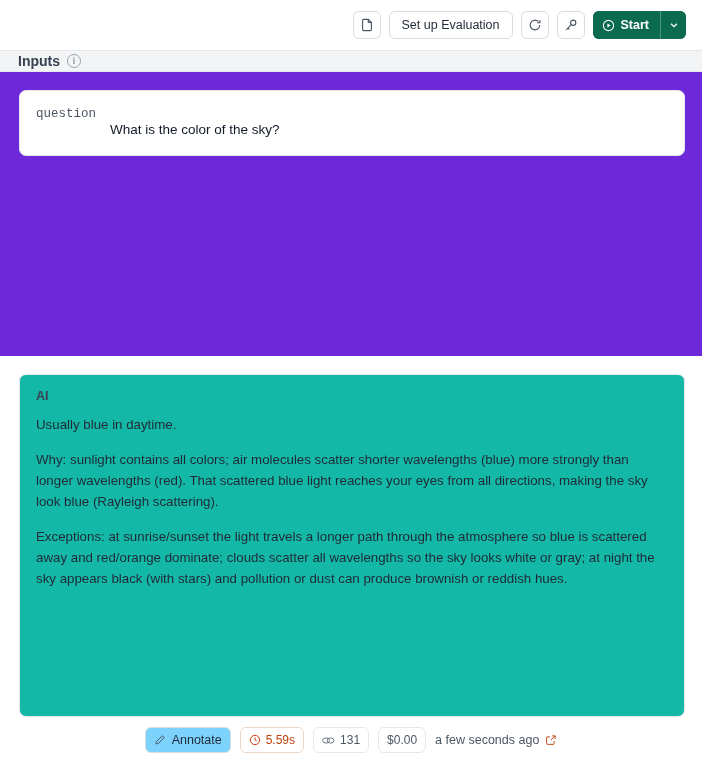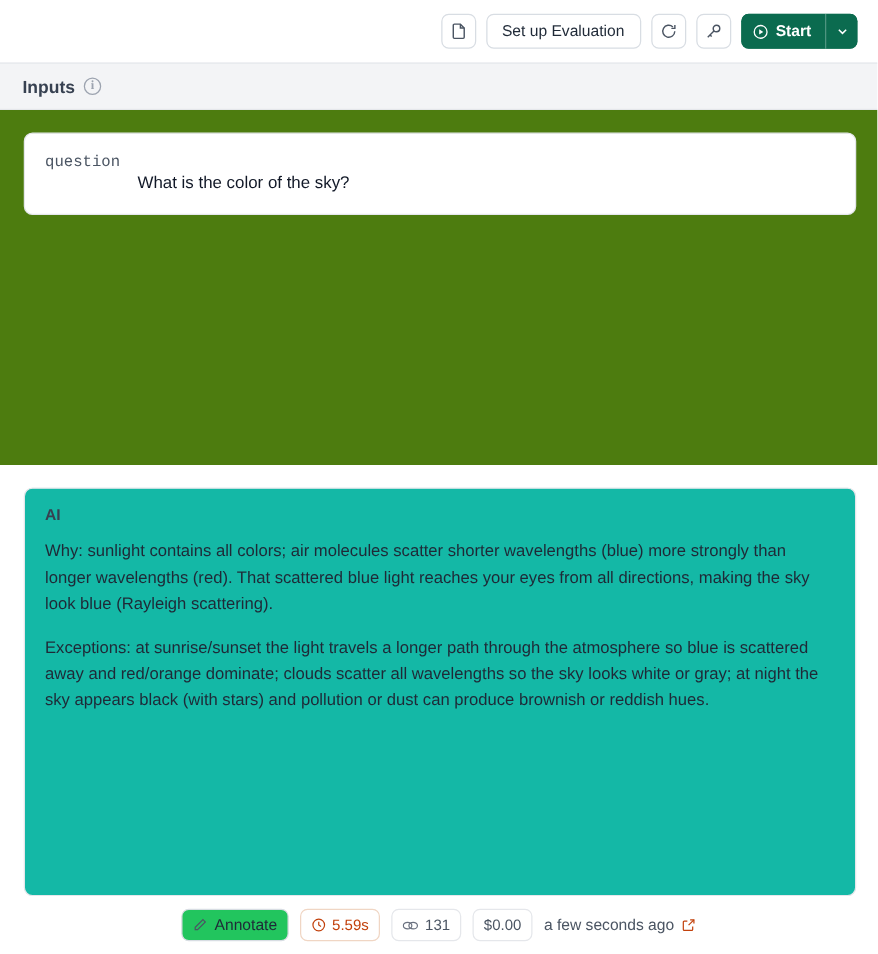--- a/index.html
+++ b/index.html
@@ -68,21 +68,21 @@
     border-left: 1px solid rgba(255,255,255,.28);
     cursor: pointer;
     background: #0b6b4f;
   }
 
   
   .section-head {
     background: #f3f4f6;
     border-top: 1px solid #e5e7eb;
     border-bottom: 1px solid #e5e7eb;
-    height: 38px;
+    height: 22px;
     display: flex;
     align-items: center;
     gap: 7px;
     padding: 0 18px;
     font-size: 14px;
     font-weight: 600;
     color: #374151;
     flex: 0 0 auto;
   }
   .info-dot {
@@ -95,21 +95,21 @@
     text-align: center;
     font-weight: 700;
     font-family: "Liberation Serif", serif;
   }
 
   
   .inputs-body {
     flex: 0 0 auto;
     padding: 18px 17px 0 19px;
     height: 284px;
-    background: #4d7c0f;
+    background: #6d28d9;
   }
   .input-card {
     border: 1px solid #e5e7eb;
     border-radius: 7px;
     background: #fff;
     padding: 15px 16px;
     display: flex;
     align-items: flex-start;
     gap: 14px;
     min-height: 52px;
@@ -174,21 +174,21 @@
     align-items: center;
     justify-content: center;
     gap: 9px;
     background: #fff;
     padding: 0 16px;
   }
   .annotate-btn {
     height: 26px;
     border: 1px solid #d8dde3;
     border-radius: 6px;
-    background: #22c55e;
+    background: #7dd3fc;
     display: flex; align-items: center; gap: 6px;
     padding: 0 8px;
     font-size: 12.5px;
     color: #1f2937;
     cursor: pointer;
   }
   .chip {
     height: 26px;
     border: 1px solid #e5e7eb;
     border-radius: 6px;
@@ -262,20 +262,21 @@
     <div class="input-card">
       <span class="field-key">question</span>
       <span class="field-val">What is the color of the sky?</span>
     </div>
   </div>
 
 
   <div class="output-body">
     <div class="output-card">
       <div class="role-label">AI</div>
+      <p class="msg-p">Usually blue in daytime.</p>
       <p class="msg-p">Why: sunlight contains all colors; air molecules scatter shorter wavelengths (blue) more strongly than longer wavelengths (red). That scattered blue light reaches your eyes from all directions, making the sky look blue (Rayleigh scattering).</p>
       <p class="msg-p">Exceptions: at sunrise/sunset the light travels a longer path through the atmosphere so blue is scattered away and red/orange dominate; clouds scatter all wavelengths so the sky looks white or gray; at night the sky appears black (with stars) and pollution or dust can produce brownish or reddish hues.</p>
     </div>
   </div>
 
   <div class="footer">
     <div class="annotate-btn">
       <span>
         <svg width="12" height="12" viewBox="0 0 16 16" fill="none" stroke="#4b5563" stroke-width="1.3">
           <path d="M11.2 2.3l2.5 2.5L5.4 13H2.9v-2.5z"></path>

